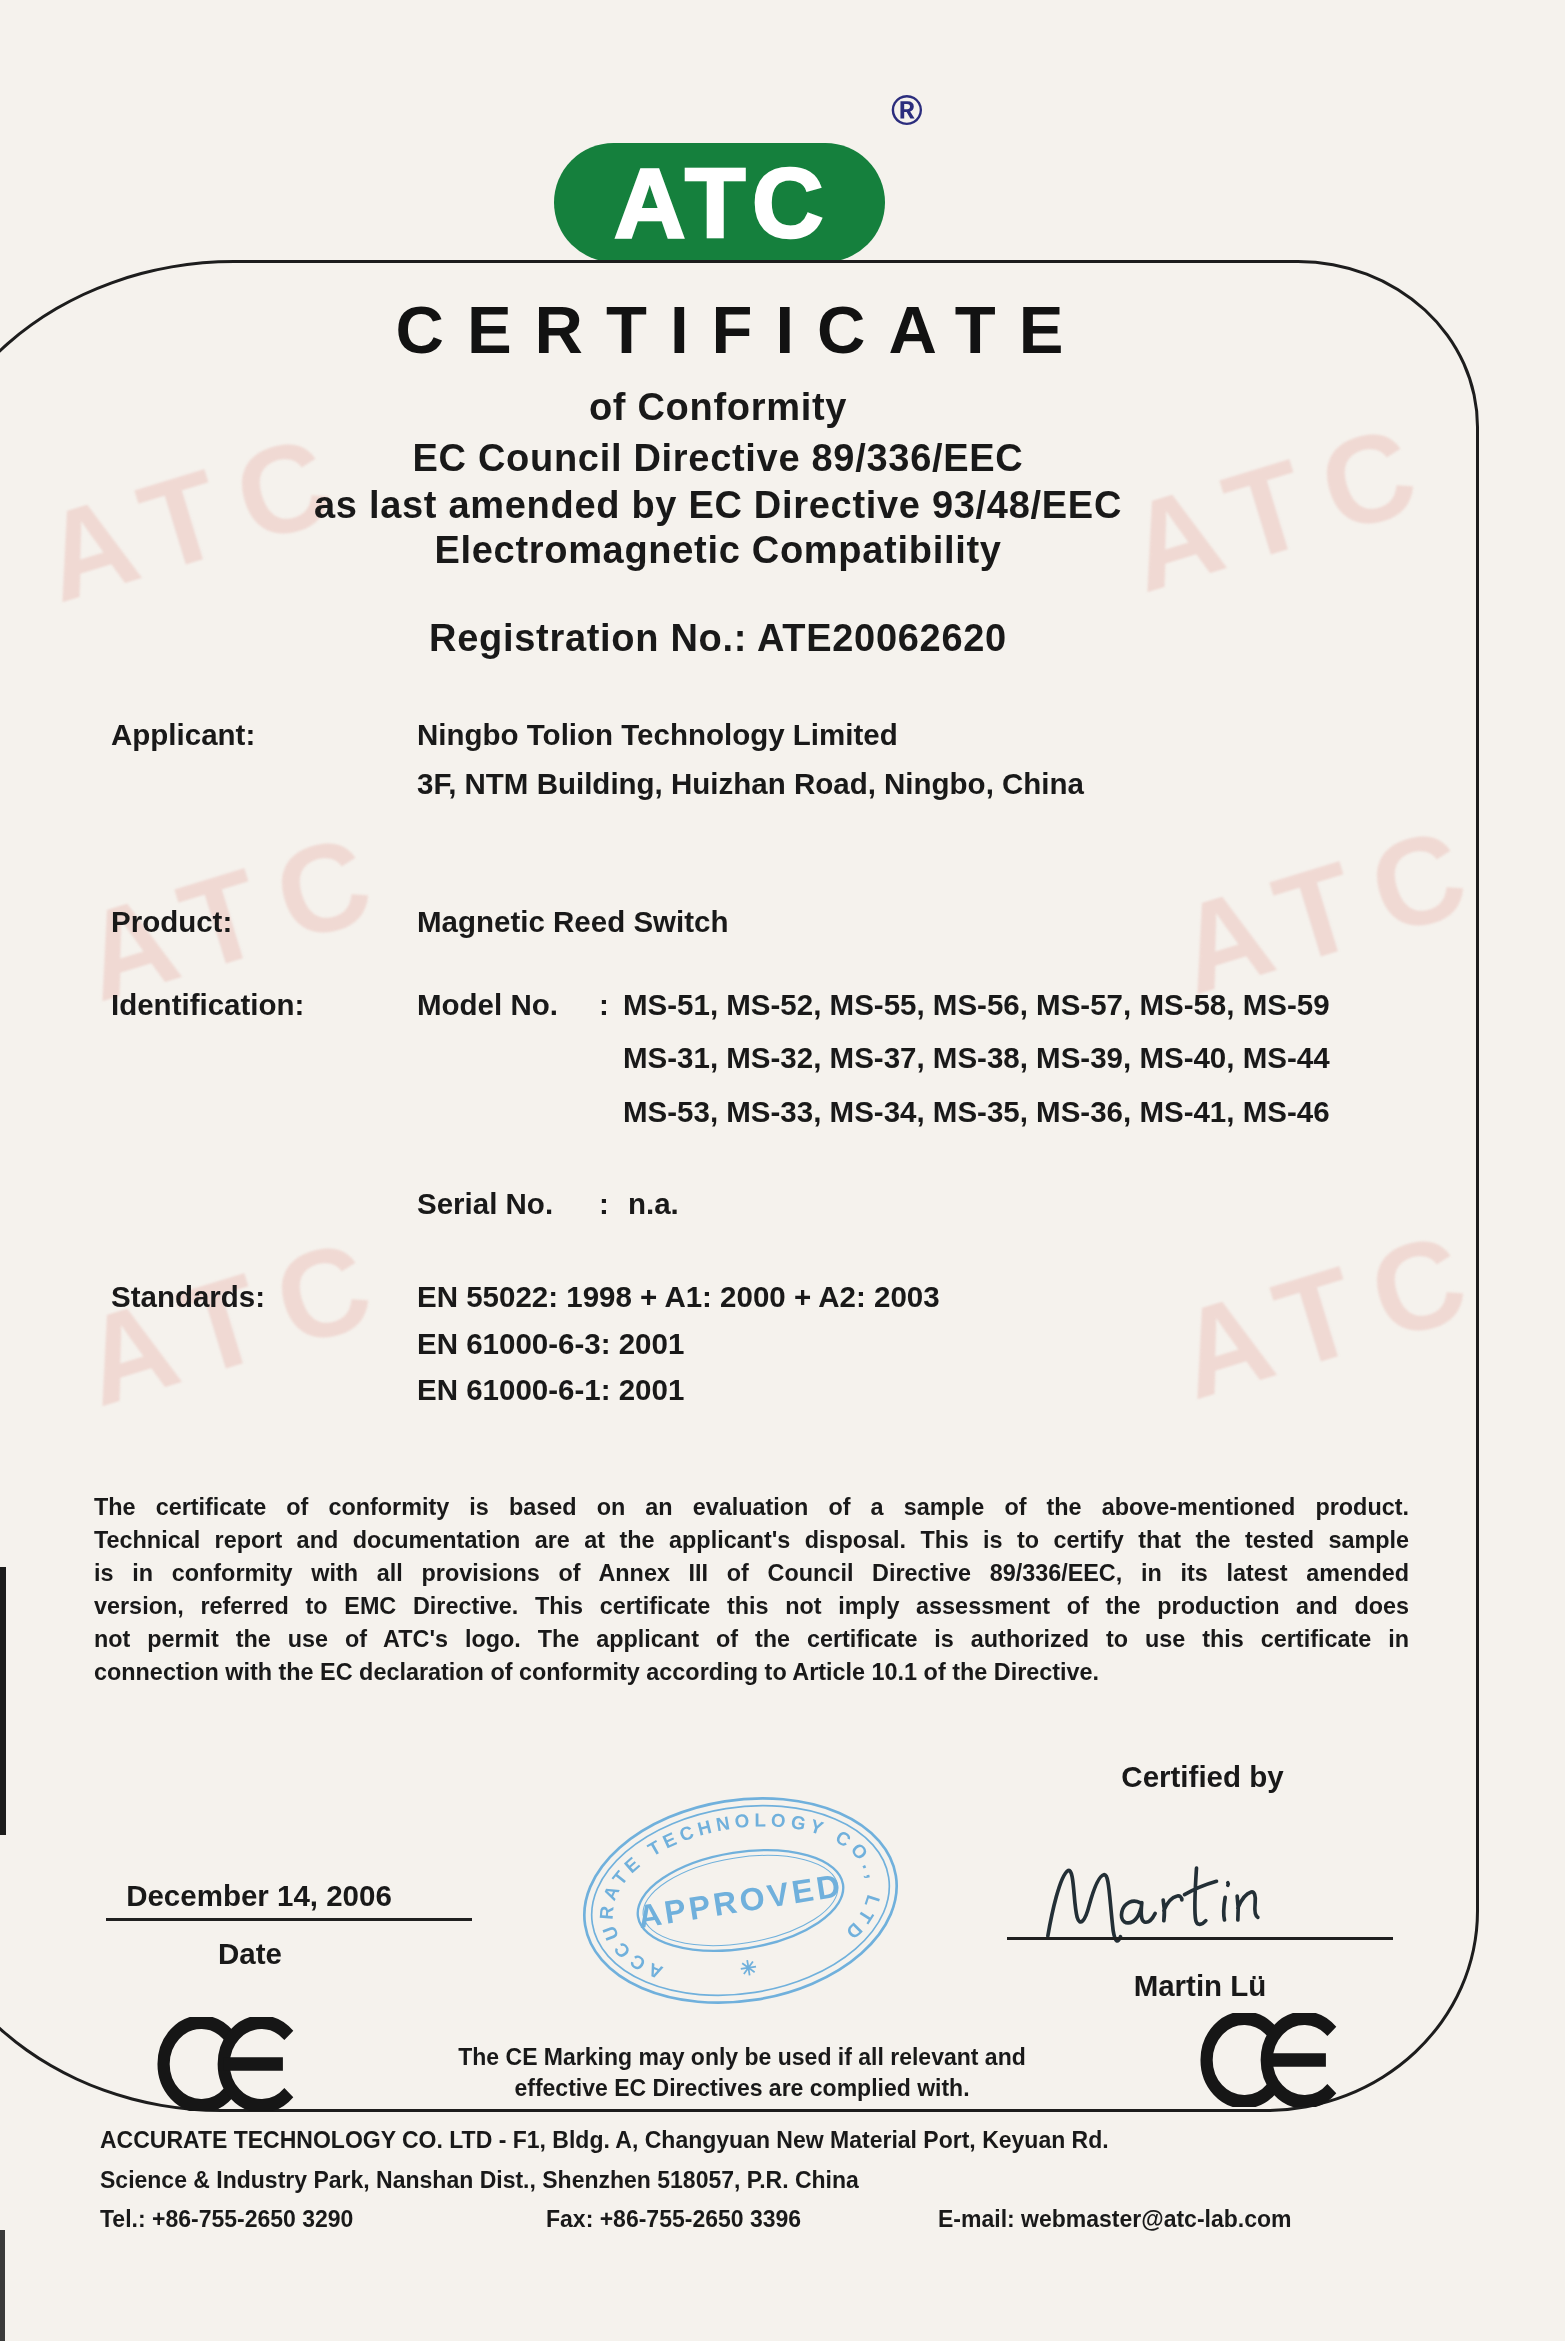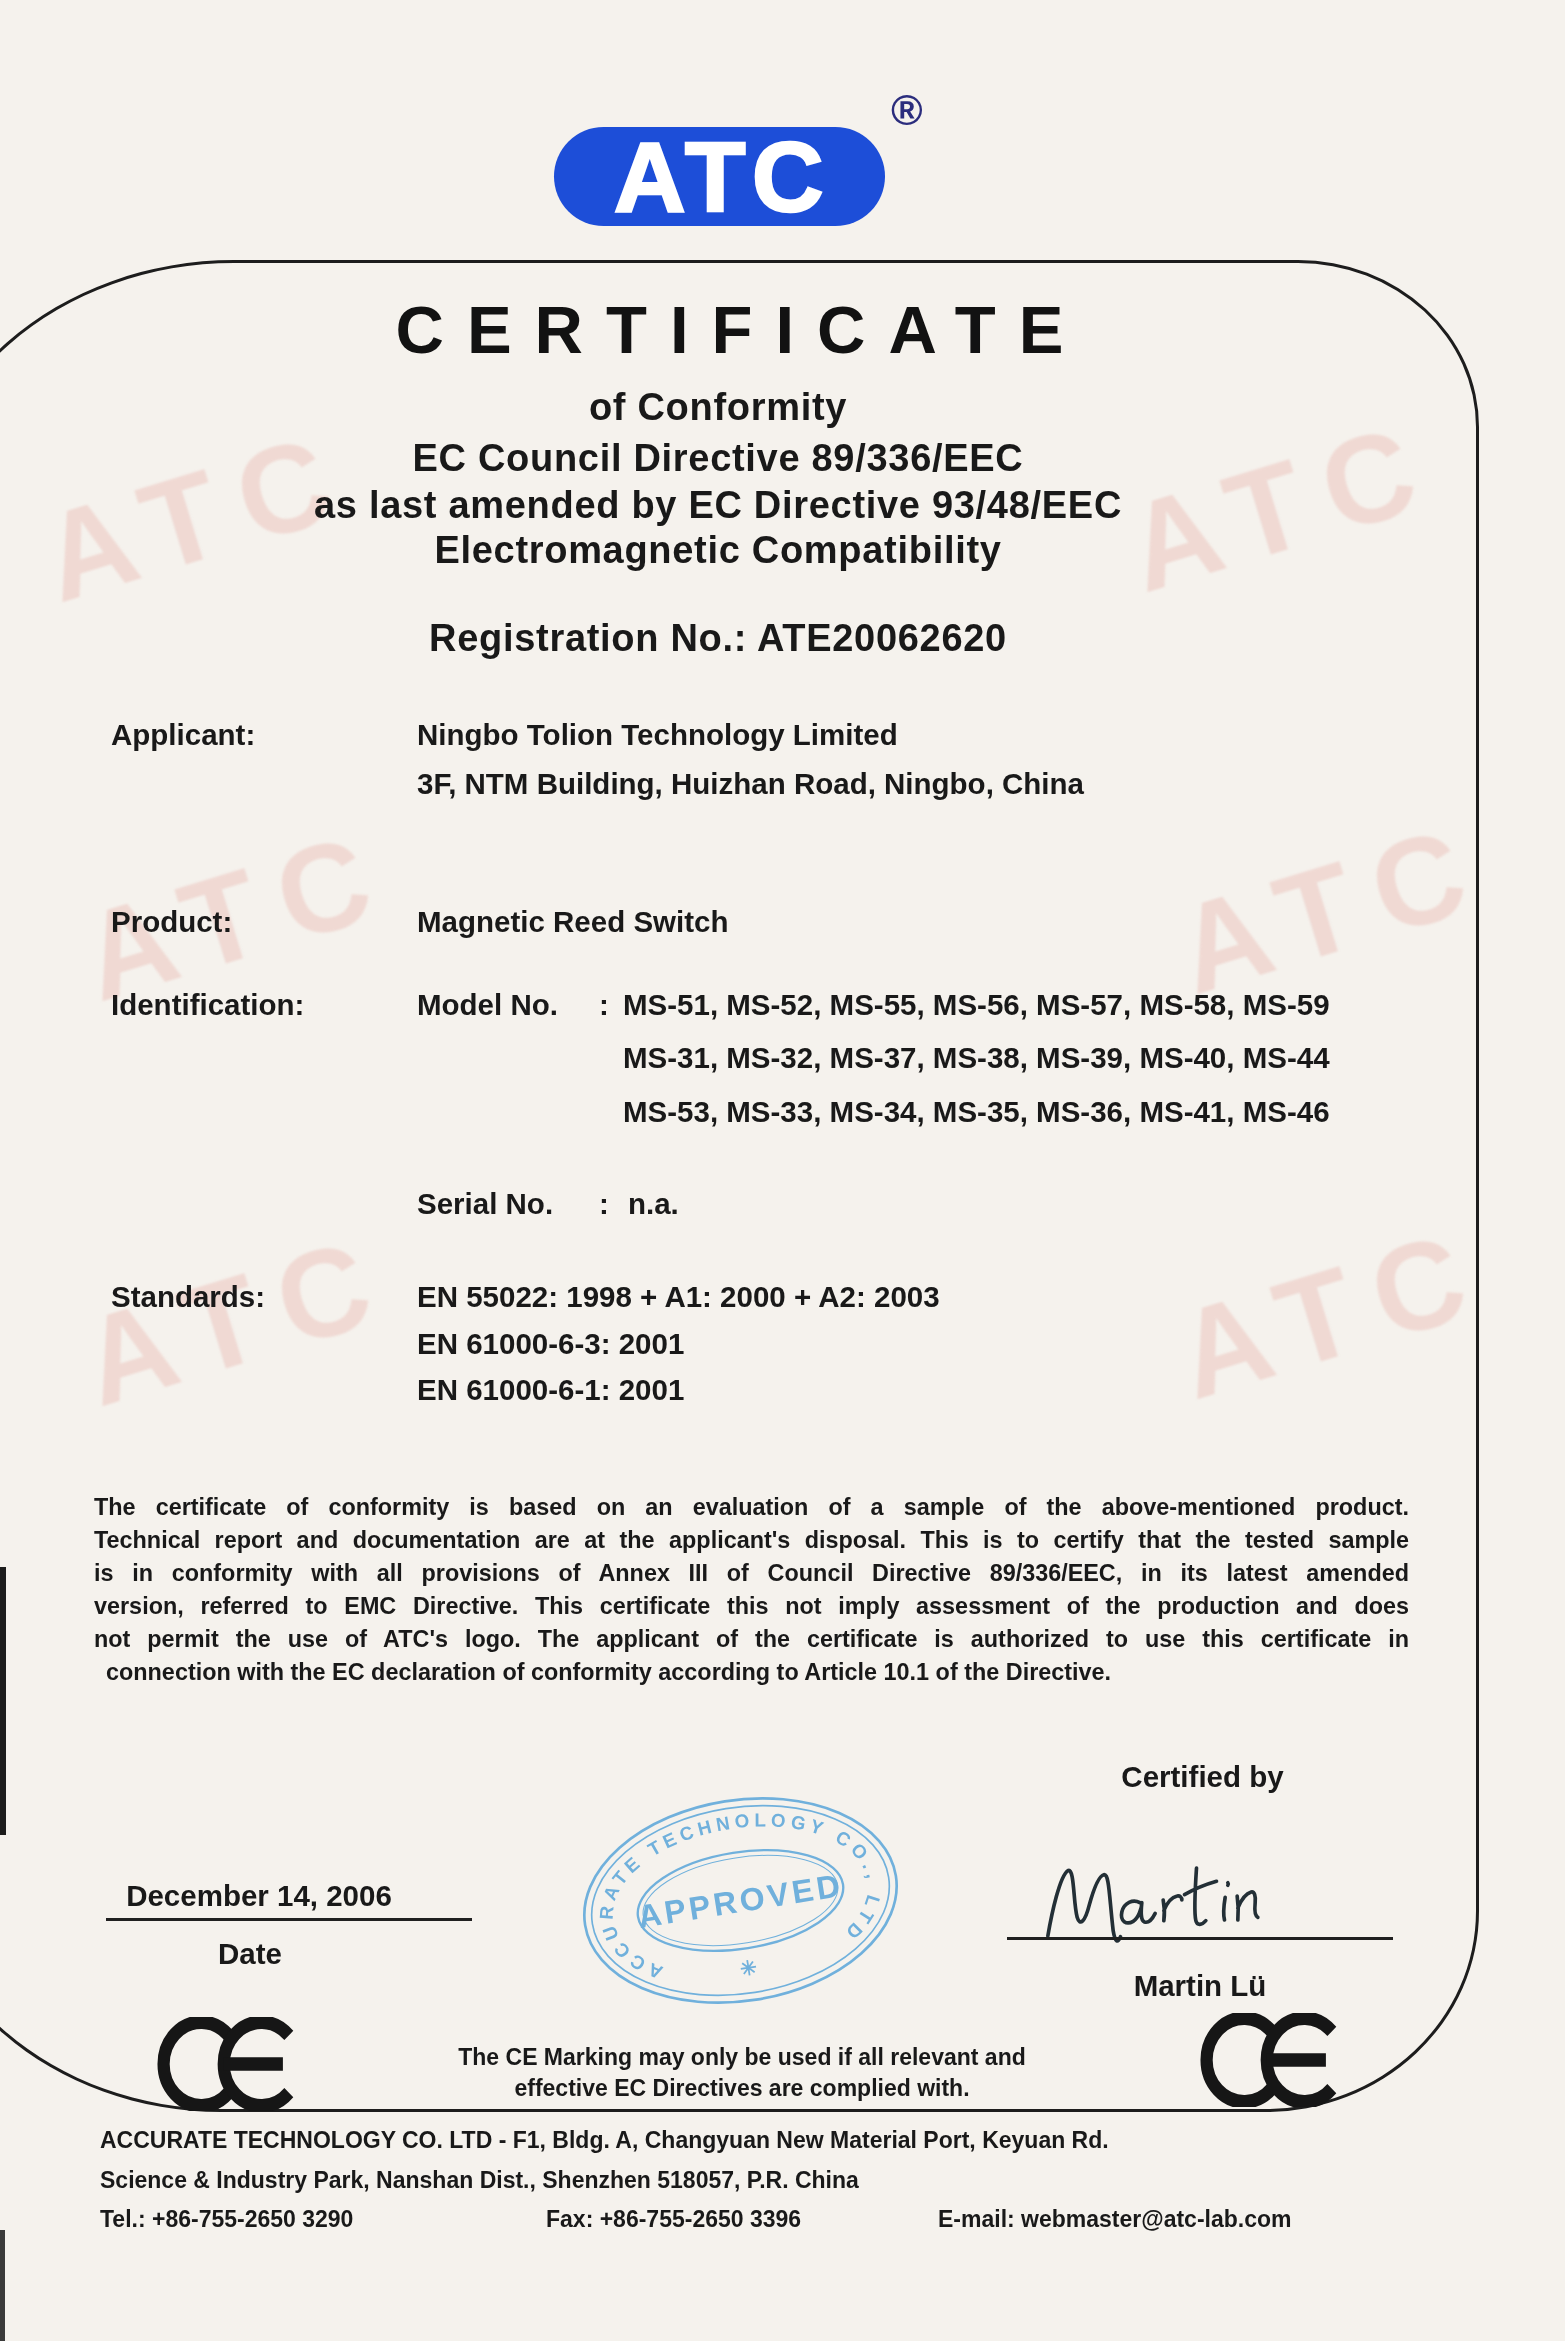--- a/index.html
+++ b/index.html
@@ -10,22 +10,22 @@
   }
   .abs{position:absolute;}
   
   .wm{
     position:absolute; font-size:124px; font-weight:700; letter-spacing:23px;
     color:#f0d9d3; transform:rotate(-17deg); filter:blur(1.3px); white-space:nowrap;
     user-select:none;
   }
   
   .logo-pill{
-    position:absolute; left:554px; top:127px; width:331px; height:99px;
-    background:#1d4ed8; border-radius:60px; display:flex; align-items:center; justify-content:center;
+    position:absolute; left:554px; top:143px; width:331px; height:119px;
+    background:#15803d; border-radius:60px; display:flex; align-items:center; justify-content:center;
   }
   .logo-pill span{
     color:#ffffff; font-size:99px; font-weight:700; letter-spacing:6.7px;
     -webkit-text-stroke:2.7px #ffffff; line-height:115px; padding-left:5.4px;
   }
   .reg-mark{position:absolute; left:891px; top:86px; font-size:43px; color:#2b2d7d;}
   
   .cert-border{
     position:absolute; left:-87px; top:260px; width:1560px; height:1846px;
     border:3.3px solid #1d1d1d;
@@ -37,21 +37,21 @@
   .cline{position:absolute; left:0; width:1436px; text-align:center; white-space:nowrap;}
   .title{font-size:67px; letter-spacing:23px; padding-left:23px; color:#121212;}
   .h-sub{font-size:38px; letter-spacing:0.7px;}
   .h-reg{font-size:38px; letter-spacing:0.7px;}
   
   .label{font-size:29.5px; white-space:nowrap;}
   .val{font-size:29.5px; white-space:nowrap;}
   
   .para{position:absolute; left:94px; top:1491px; width:1315px;}
   .para-line{font-size:23.4px; line-height:33px; text-align:justify; text-align-last:justify;}
-  .para-line.last{text-align-last:left;margin-left:12px;}
+  .para-line.last{text-align-last:left;}
   
   .center-box{position:absolute; text-align:center; white-space:nowrap;}
   .rule{position:absolute; height:2.7px; background:#202020;}
   .sig-svg{position:absolute; left:1042px; top:1856px;}
   .stamp-svg{position:absolute; left:573px; top:1780px; opacity:.88;}
   .ce-svg{position:absolute;}
   .note-line{position:absolute; left:0; width:1484px; text-align:center; font-size:23px;}
   .footer-line{position:absolute; font-size:23px; white-space:nowrap;}
 </style>
 </head>

